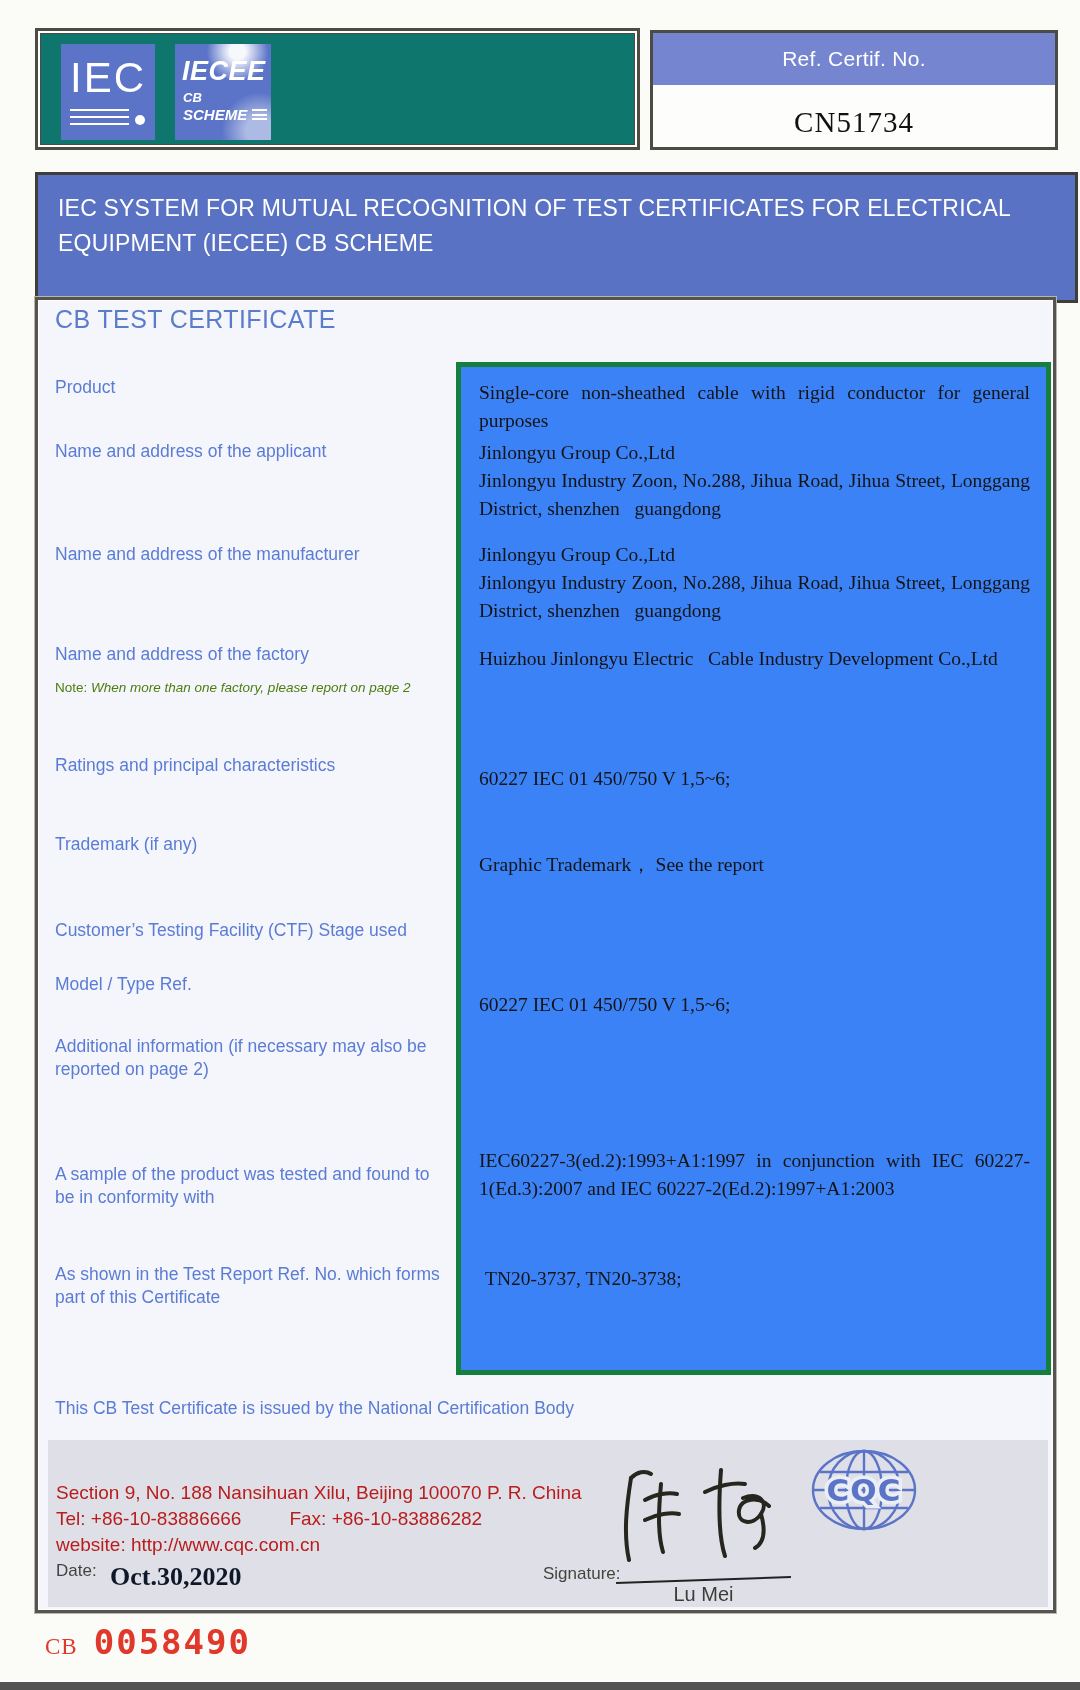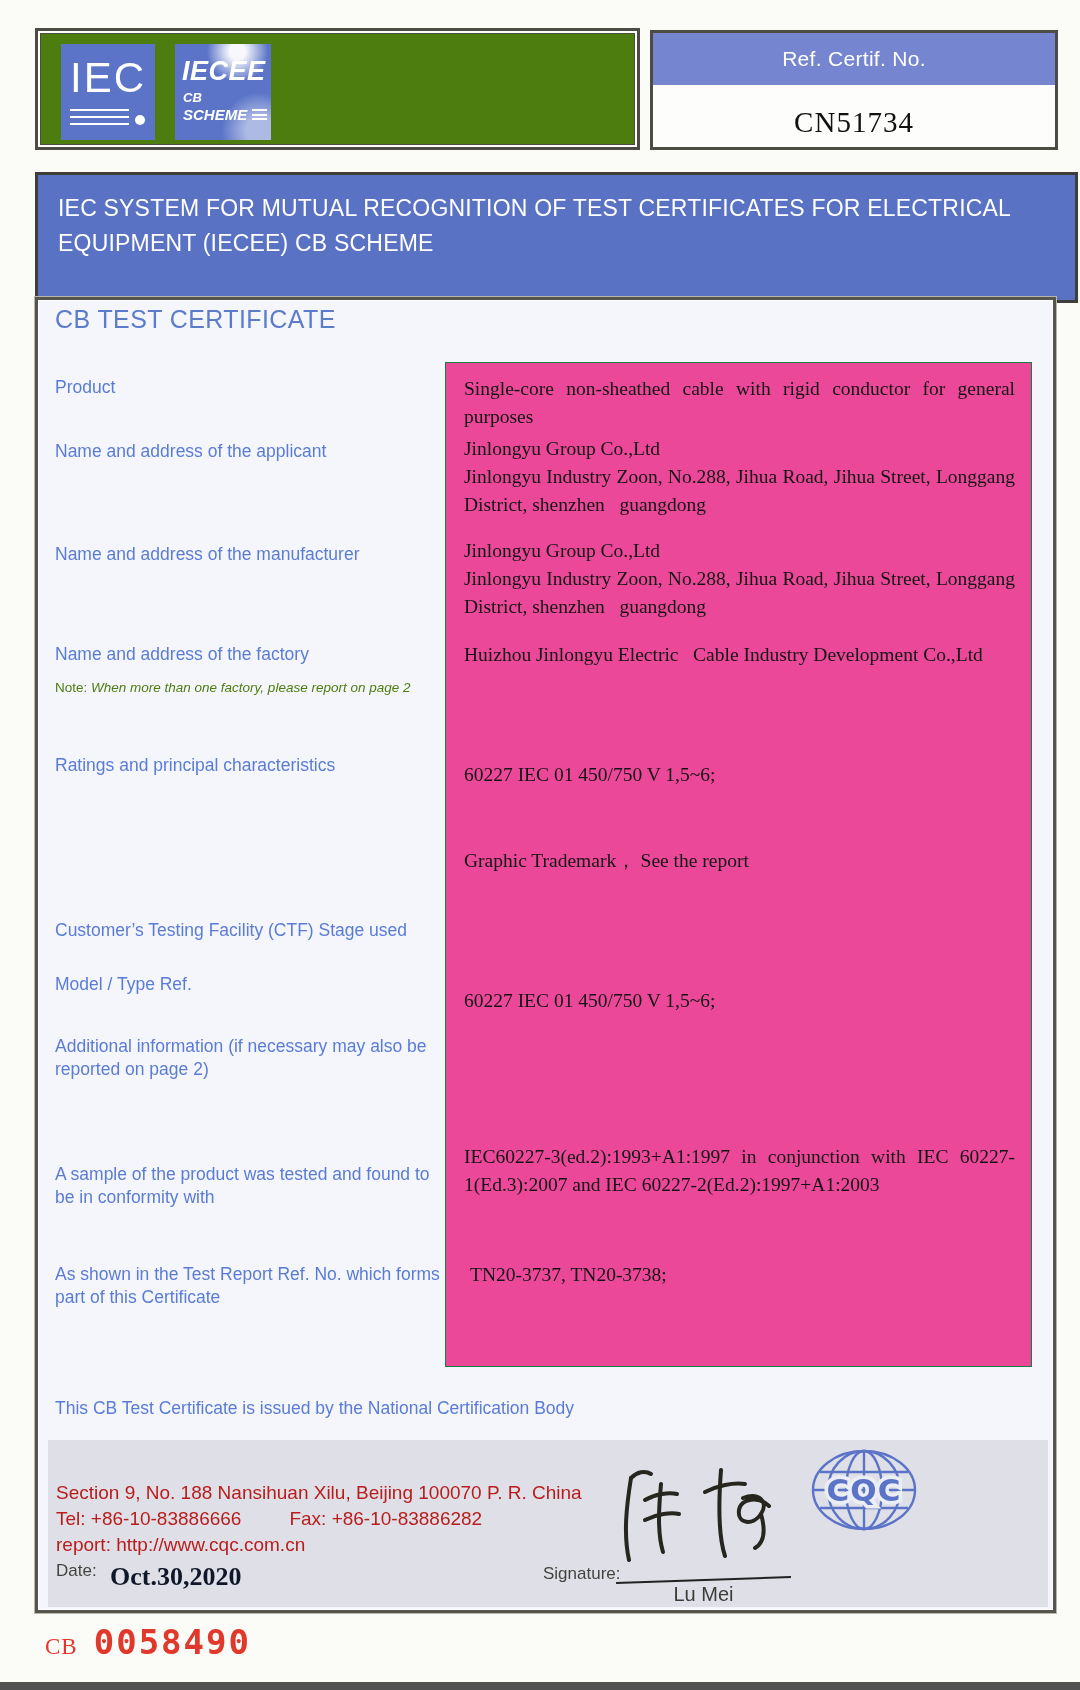--- a/index.html
+++ b/index.html
@@ -2,21 +2,21 @@
 <html><head>
 <meta charset="utf-8">
 <style>
   html,body{margin:0;padding:0;}
   .page{position:relative;width:1080px;height:1690px;background:#fbfbf8;overflow:hidden;
         font-family:"Liberation Sans",sans-serif;}
   .abs{position:absolute;}
 
   
   .logobox{left:35px;top:28px;width:599px;height:116px;border:3px solid #4c4c44;background:#fff;}
-  .logobox-inner{position:absolute;inset:2px;border:1px solid #4c4c44;background:#4d7c0f;}
+  .logobox-inner{position:absolute;inset:2px;border:1px solid #4c4c44;background:#0f766e;}
   .iec-tile{position:absolute;left:20px;top:10px;width:94px;height:96px;background:#5b74c8;color:#fff;}
   .iec-text{font-size:42px;font-weight:400;letter-spacing:2px;text-align:center;margin-top:10px;
             font-family:"Liberation Sans",sans-serif;}
   .iec-lines{position:absolute;left:9px;right:26px;bottom:12px;height:19px;
              background:repeating-linear-gradient(to bottom,#fff 0 2px,rgba(0,0,0,0) 2px 7px);}
   .iec-dot{position:absolute;right:10px;bottom:15px;width:10px;height:10px;border-radius:50%;background:#fff;}
   .iecee-tile{position:absolute;left:134px;top:10px;width:96px;height:96px;background:#5b74c8;color:#fff;overflow:hidden;}
   .iecee-glow1{position:absolute;left:30%;top:-22%;width:70%;height:60%;border-radius:50%;
                background:radial-gradient(circle,rgba(255,255,255,.95) 0 18%,rgba(255,255,255,0) 70%);}
   .iecee-glow2{position:absolute;right:-28%;bottom:-30%;width:80%;height:80%;border-radius:50%;
@@ -40,21 +40,21 @@
   .banner div{width:975px;}
 
   
   .main{left:35px;top:297px;width:1015px;height:1310px;border:3px solid #55554d;background:#f4f6fb;
         box-shadow:inset 0 0 0 1px rgba(255,255,255,.9), 0 0 0 1px #b7b7b0;}
   .cbtitle{left:17px;top:5px;color:#5b7ccb;font-size:25px;font-weight:normal;letter-spacing:.4px;}
   .lbl{color:#5b7cd6;font-size:17.5px;line-height:23px;width:385px;left:17px;}
   .note{color:#4d7c0f;font-size:13.5px;left:17px;width:390px;}
   .note .it{font-style:italic;}
 
-  .valbox{left:407px;top:62px;width:585px;height:1003px;background:#ec4899;border:1px solid #15803d;}
+  .valbox{left:418px;top:62px;width:585px;height:1003px;background:#3b82f6;border:5px solid #15803d;}
   .val{position:absolute;left:18px;right:16px;color:#141414;font-family:"Liberation Serif",serif;
        font-size:19.5px;line-height:28px;}
   .just{text-align:justify;}
 
   .issued{left:17px;top:1098px;color:#5b7cd6;font-size:17.5px;}
 
   
   .footer{left:10px;top:1140px;width:1000px;height:167px;background:#dfe0e7;}
   .ncb-name{position:absolute;left:8px;top:6px;color:#3e3e3c;font-size:26px;font-weight:bold;letter-spacing:.4px;}
   .ncb-line{position:absolute;left:8px;color:#b91c1c;font-size:19px;}
@@ -109,20 +109,21 @@
     <div class="abs cbtitle">CB TEST CERTIFICATE</div>
 
     <div class="abs lbl" style="top:76px">Product</div>
     <div class="abs lbl" style="top:140px">Name and address of the applicant</div>
     <div class="abs lbl" style="top:243px">Name and address of the manufacturer</div>
     <div class="abs lbl" style="top:343px">Name and address of the factory</div>
     <div class="abs note" style="top:380px">
       <span>Note: </span><span class="it">When more than one factory, please report on page 2</span>
     </div>
     <div class="abs lbl" style="top:454px">Ratings and principal characteristics</div>
+    <div class="abs lbl" style="top:533px">Trademark (if any)</div>
     <div class="abs lbl" style="top:619px">Customer’s Testing Facility (CTF) Stage used</div>
     <div class="abs lbl" style="top:673px">Model / Type Ref.</div>
     <div class="abs lbl" style="top:735px">Additional information (if necessary may also be reported on page 2)</div>
     <div class="abs lbl" style="top:863px">A sample of the product was tested and found to be in conformity with</div>
     <div class="abs lbl" style="top:963px">As shown in the Test Report Ref. No. which forms part of this Certificate</div>
 
     <div class="abs valbox">
       <div class="val just" style="top:12px">Single-core non-sheathed cable with rigid conductor for general purposes</div>
       <div class="val" style="top:72px">Jinlongyu Group Co.,Ltd</div>
       <div class="val just" style="top:100px">Jinlongyu Industry Zoon, No.288, Jihua Road, Jihua Street, Longgang District, shenzhen&nbsp;&nbsp; guangdong</div>
@@ -136,21 +137,21 @@
       <div class="val" style="top:898px;left:24px">TN20-3737, TN20-3738;</div>
     </div>
 
     <div class="abs issued">This CB Test Certificate is issued by the National Certification Body</div>
 
     <div class="abs footer">
       <div class="ncb-line" style="top:42px">Section 9, No. 188 Nansihuan Xilu, Beijing 100070 P. R. China</div>
       <div class="ncb-line" style="top:68px">
         <span>Tel: +86-10-83886666</span><span style="display:inline-block;width:48px"></span><span>Fax: +86-10-83886282</span>
       </div>
-      <div class="ncb-line" style="top:94px">report: http://www.cqc.com.cn</div>
+      <div class="ncb-line" style="top:94px">website: http://www.cqc.com.cn</div>
       <div class="date-lbl">Date:</div>
       <div class="date-val">Oct.30,2020</div>
       <div class="sig-lbl">Signature:</div>
 
       <svg class="sig-draw" width="200" height="125" viewBox="0 0 200 125">
         <g fill="none" stroke="#26261f" stroke-width="4" stroke-linecap="round" stroke-linejoin="round">
           <path d="M38,30 C34,55 30,85 36,112"></path>
           <path d="M38,30 C44,24 52,22 58,26"></path>
           <path d="M52,52 C62,46 76,44 84,46"></path>
           <path d="M68,36 C66,58 64,84 70,104"></path>

